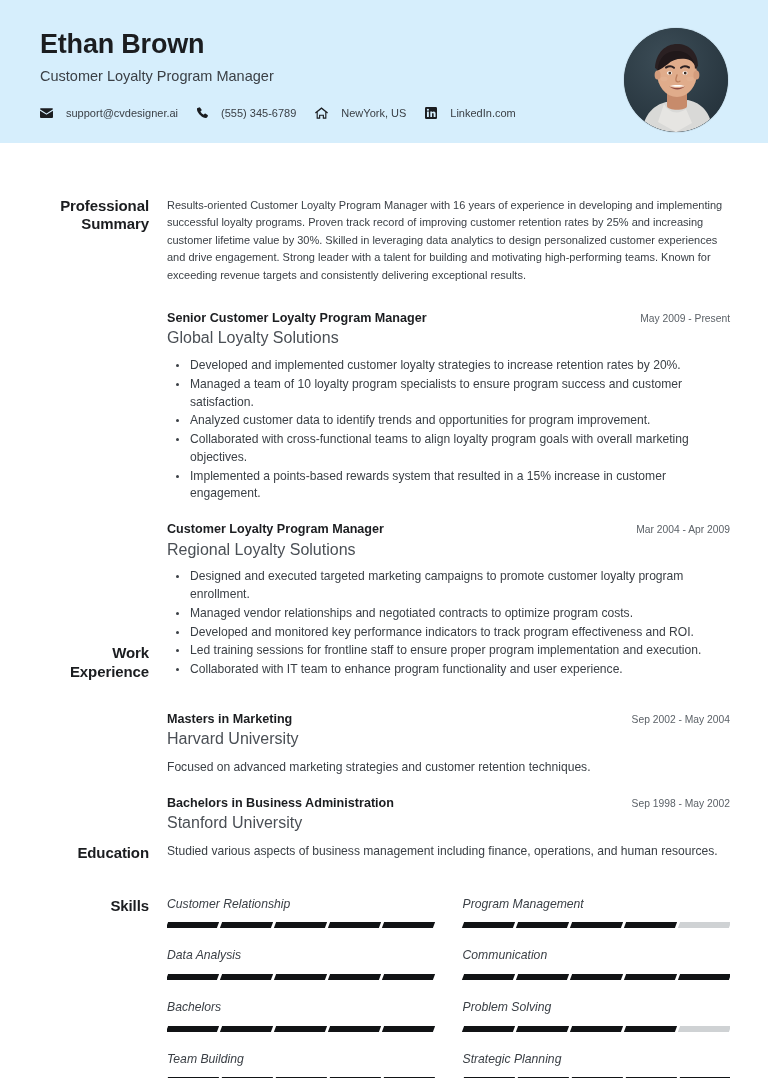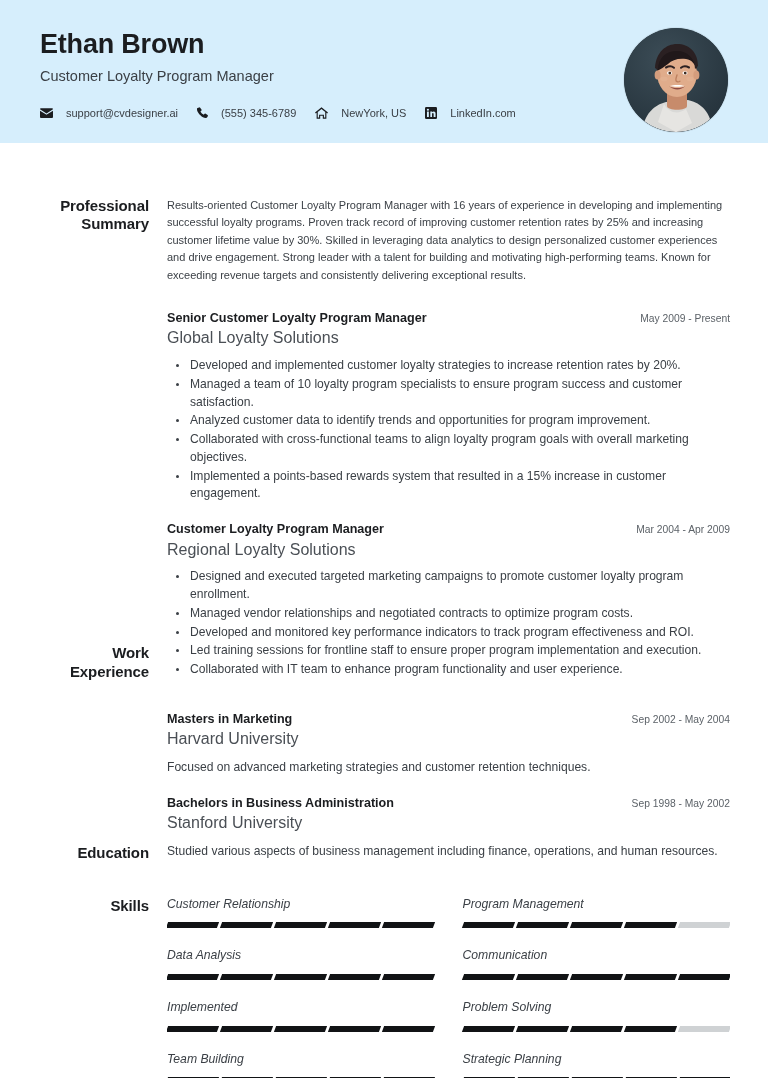--- a/index.html
+++ b/index.html
@@ -433,21 +433,21 @@
               <div class="skill-name">Communication</div>
               <div class="skill-bar">
                 <span class="seg"></span>
                 <span class="seg"></span>
                 <span class="seg"></span>
                 <span class="seg"></span>
                 <span class="seg"></span>
               </div>
             </div>
             <div class="skill">
-              <div class="skill-name">Implemented</div>
+              <div class="skill-name">Bachelors</div>
               <div class="skill-bar">
                 <span class="seg"></span>
                 <span class="seg"></span>
                 <span class="seg"></span>
                 <span class="seg"></span>
                 <span class="seg"></span>
               </div>
             </div>
             <div class="skill">
               <div class="skill-name">Problem Solving</div>

